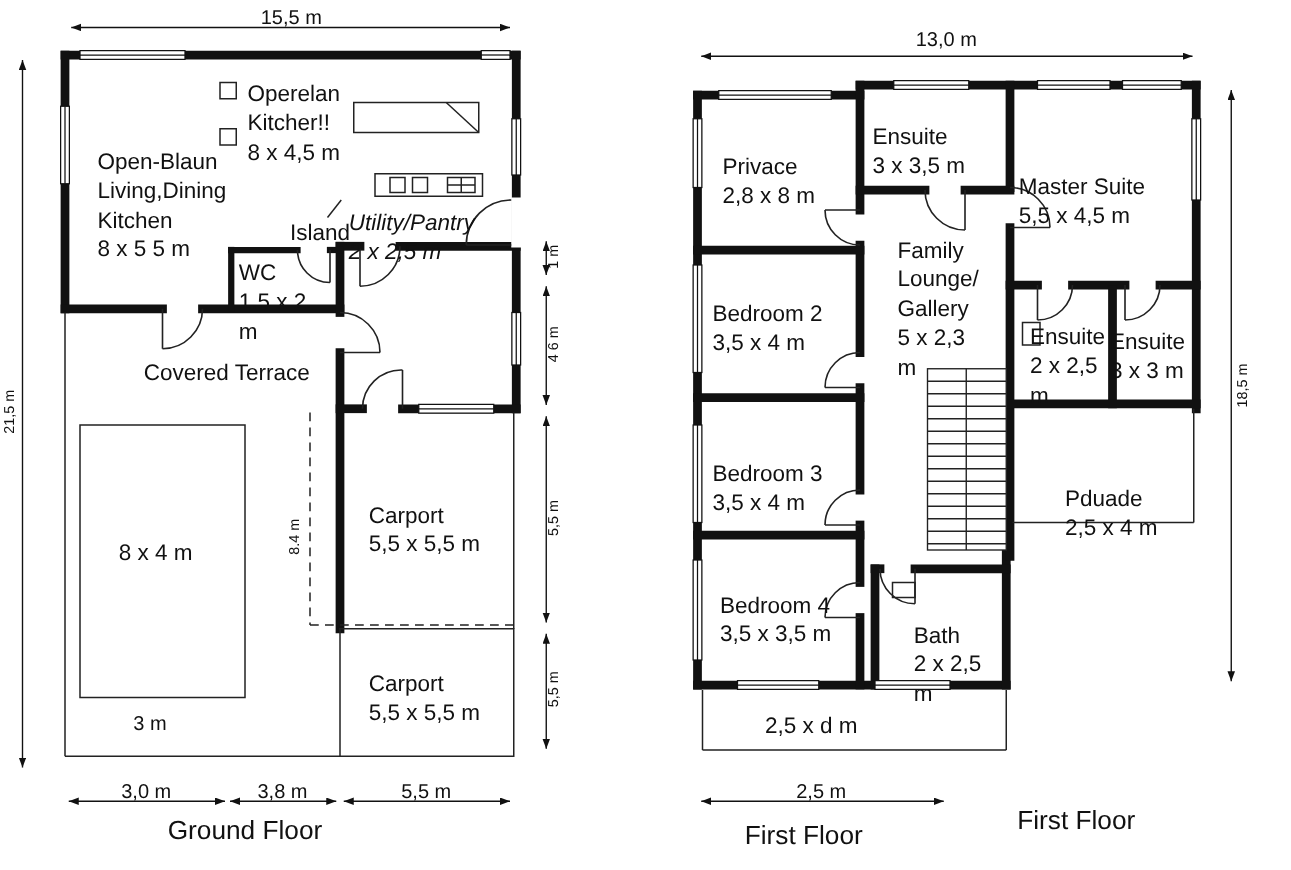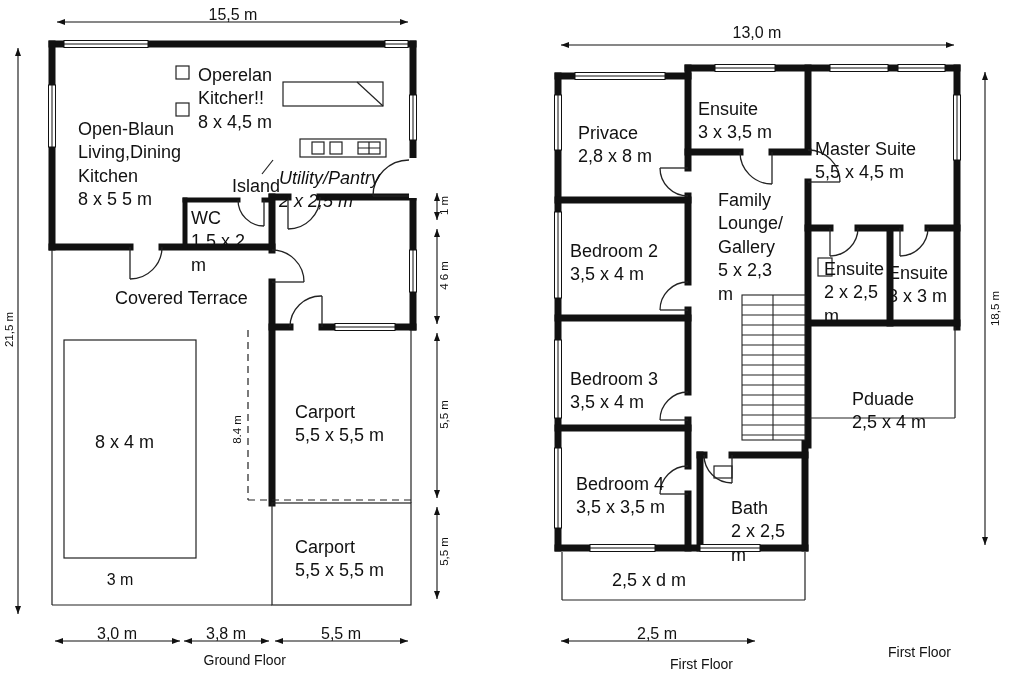--- a/index.html
+++ b/index.html
@@ -10,21 +10,21 @@
   .plan-svg { position:absolute; left:0; top:0; }
   .lbl, .lbl-left, .vlbl, .dimtext, .title {
     position:absolute; font-size:18px; line-height:1.3; color:#111;
     white-space:pre-line;
   }
   .lbl { text-align:left; }
   .lbl-left { text-align:left; }
   .vlbl { text-align:center; transform:rotate(-90deg); transform-origin:center; white-space:nowrap; }
   .dimtext { font-size:16px; text-align:center; }
   .vlbl.dimtext { font-size:11.5px; }
-  .title { font-size:14px; text-align:right; white-space:nowrap; }
+  .title { font-size:21px; text-align:center; white-space:nowrap; }
 </style>
 </head>
 <body>
 
 <div class="canvas">
 
   <svg class="plan-svg" width="1033" height="696" viewBox="0 0 1033 696">
     <defs>
       <marker id="ae" orient="auto" markerUnits="userSpaceOnUse" markerWidth="10" markerHeight="8" refX="8" refY="3">
         <path d="M0,0 L8,3 L0,6 Z" fill="#111"></path>

